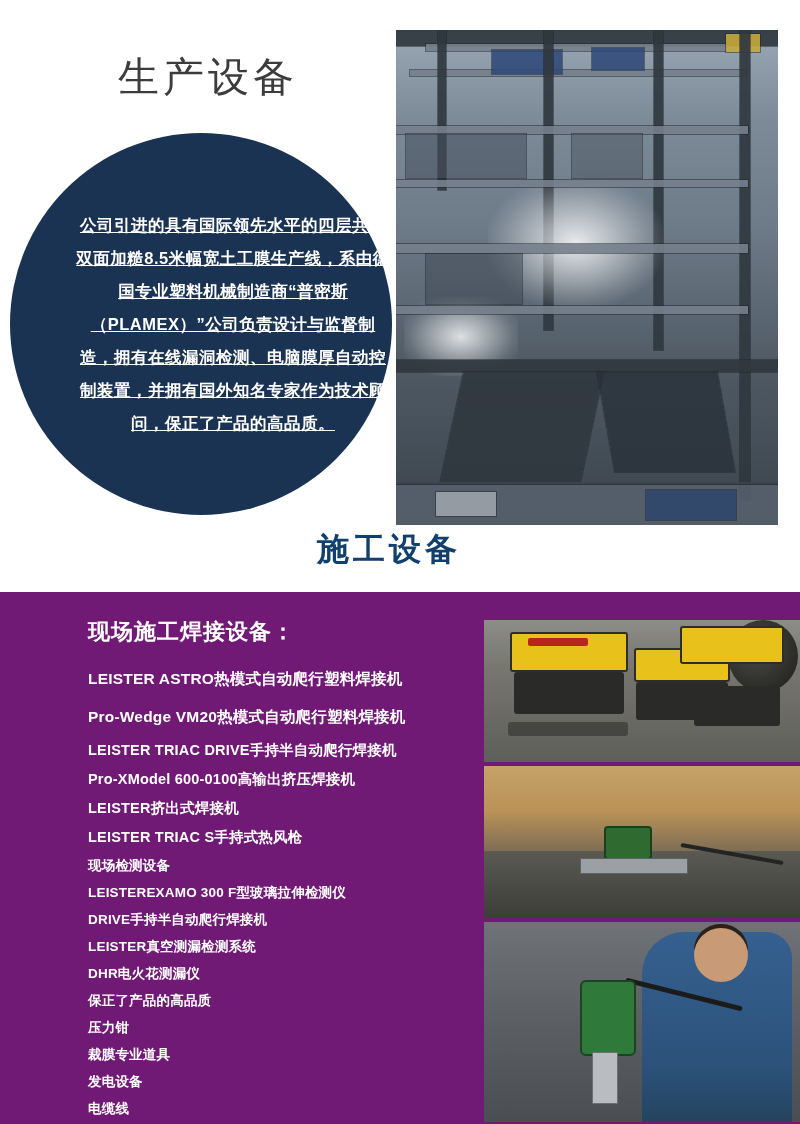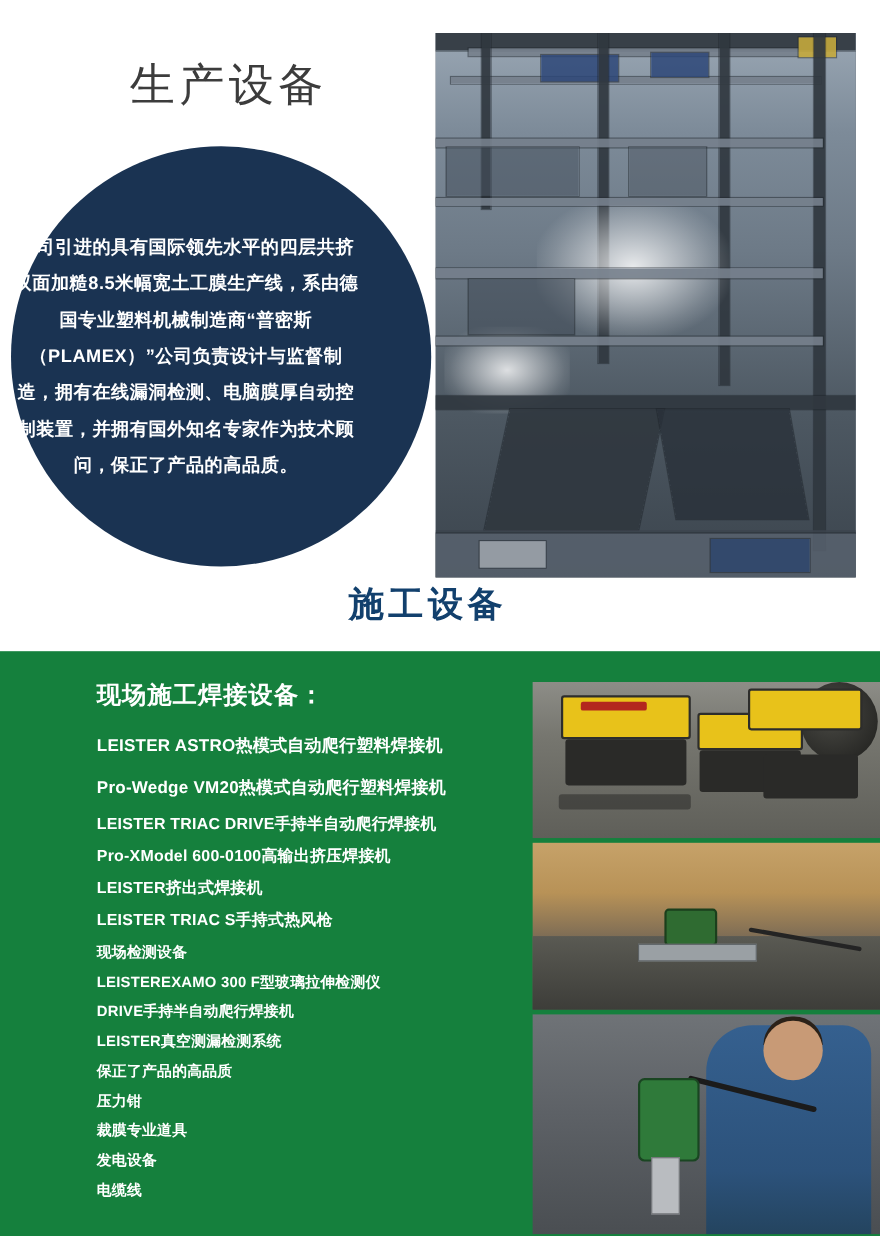--- a/index.html
+++ b/index.html
@@ -74,21 +74,22 @@
 
   .circle-block {
     position: absolute;
     left: 10px; top: 133px;
     width: 382px; height: 382px;
     border-radius: 50%;
     background: #1a3352;
     color: #ffffff;
     display: flex;
     align-items: center;
-    justify-content: flex-start;
+    justify-content: flex-end;
+    text-decoration: underline;
   }
   .circle-text {
     width: 318px;
     text-align: center;
     font-size: 16.5px;
     line-height: 2.0;
     letter-spacing: 0.5px;
     font-weight: 700;
   }
 
@@ -100,21 +101,21 @@
     color: #12406d;
     font-weight: 700;
   }
 
   
   .section-two {
     position: absolute;
     left: 0; top: 592px;
     width: 800px;
     height: 532px;
-    background: #15803d;
+    background: #701a75;
     color: #ffffff;
     text-decoration: underline;
   }
 
   .list-head {
     position: absolute;
     left: 88px; top: 25px;
     font-size: 22px;
     font-weight: 700;
     letter-spacing: 1px;
@@ -222,20 +223,21 @@
       <li class="big">LEISTER ASTRO热模式自动爬行塑料焊接机</li>
       <li class="big">Pro-Wedge VM20热模式自动爬行塑料焊接机</li>
       <li class="mid">LEISTER TRIAC DRIVE手持半自动爬行焊接机</li>
       <li class="mid">Pro-XModel 600-0100高输出挤压焊接机</li>
       <li class="mid">LEISTER挤出式焊接机</li>
       <li class="mid">LEISTER TRIAC S手持式热风枪</li>
       <li class="small">现场检测设备</li>
       <li class="small">LEISTEREXAMO 300 F型玻璃拉伸检测仪</li>
       <li class="small">DRIVE手持半自动爬行焊接机</li>
       <li class="small">LEISTER真空测漏检测系统</li>
+      <li class="small">DHR电火花测漏仪</li>
       <li class="small">保正了产品的高品质</li>
       <li class="small">压力钳</li>
       <li class="small">裁膜专业道具</li>
       <li class="small">发电设备</li>
       <li class="small">电缆线</li>
     </ul>
 
     <div class="photo-col">
 
       <div class="photo p1">

